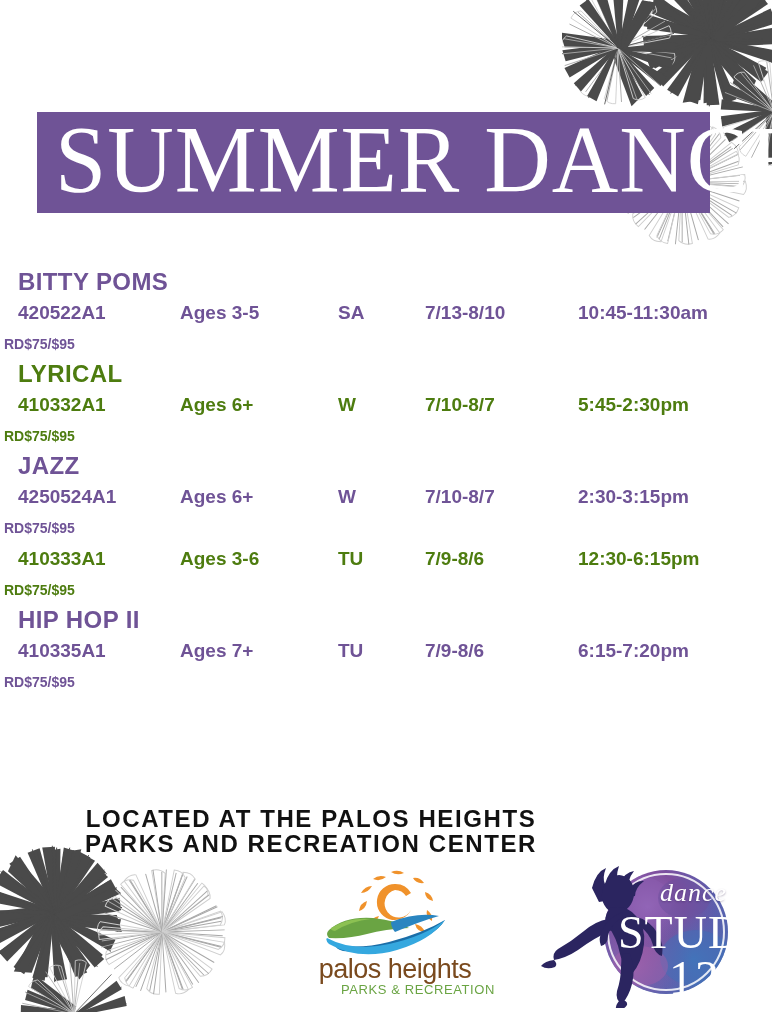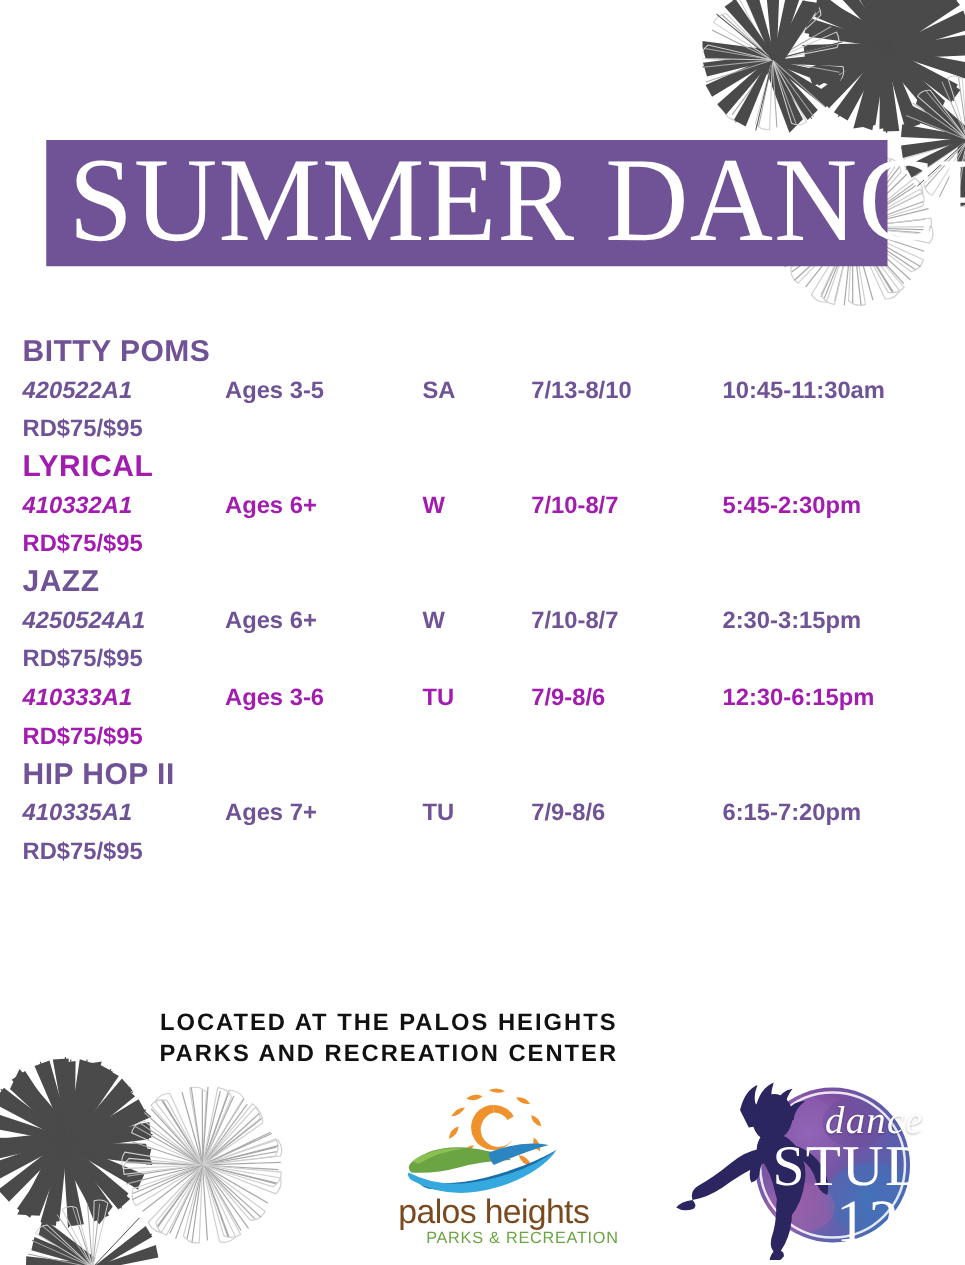--- a/index.html
+++ b/index.html
@@ -68,36 +68,36 @@
   .class-block{position:relative;padding:0 0 0 0;}
   .class-title{
     font-size:24px;font-weight:bold;letter-spacing:.4px;
     padding-left:18px;line-height:30px;
   }
   .class-row{
     position:relative;height:32px;line-height:32px;
     font-size:19px;font-weight:bold;
   }
   .class-row span{position:absolute;white-space:nowrap;}
-  .c-code{left:18px;font-style:italic;}
+  .c-code{left:18px;}
   .c-ages{left:180px;}
   .c-day{left:338px;}
   .c-dates{left:425px;}
   .c-time{left:578px;}
   .class-fee{
-    font-size:19px;font-weight:bold;padding-left:18px;line-height:30px;
+    font-size:14px;font-weight:bold;padding-left:4px;line-height:30px;
   }
   .purple{color:#6f5396;}
-  .black{color:#a21caf;}
+  .black{color:#4d7c0f;}
 
   
   #location-text{
     position:absolute;left:0;top:806px;width:622px;
     text-align:center;
-    font-size:19px;font-weight:bold;
+    font-size:24px;font-weight:bold;
     letter-spacing:1.6px;
     line-height:25px;
     color:#111;
   }
 
   
   #palos-logo{position:absolute;left:295px;top:868px;width:200px;height:128px;}
   #palos-wordmark{
     position:absolute;left:0;top:86px;width:200px;text-align:center;
     font-family:"Liberation Sans", sans-serif;
@@ -106,21 +106,21 @@
   }
   #palos-subwordmark{
     position:absolute;left:0;top:114px;width:200px;text-align:right;
     font-size:13px;font-weight:400;color:#6aa443;letter-spacing:.6px;
   }
 
   
   #studio-logo{position:absolute;left:534px;top:858px;width:238px;height:150px;}
   .studio-text{position:absolute;font-family:"Liberation Serif", serif;color:#ffffff;}
   #studio-dance{
-    left:126px;top:20px;font-style:italic;font-size:31px;
+    left:126px;top:20px;font-style:italic;font-size:26px;
     font-family:"Liberation Serif", serif;letter-spacing:1px;
     text-shadow:0 1px 2px rgba(40,20,70,.35);
   }
   #studio-studio{
     left:84px;top:48px;font-size:46px;letter-spacing:1px;
   }
   #studio-127{
     left:135px;top:92px;font-size:48px;letter-spacing:2px;
   }
 </style>

